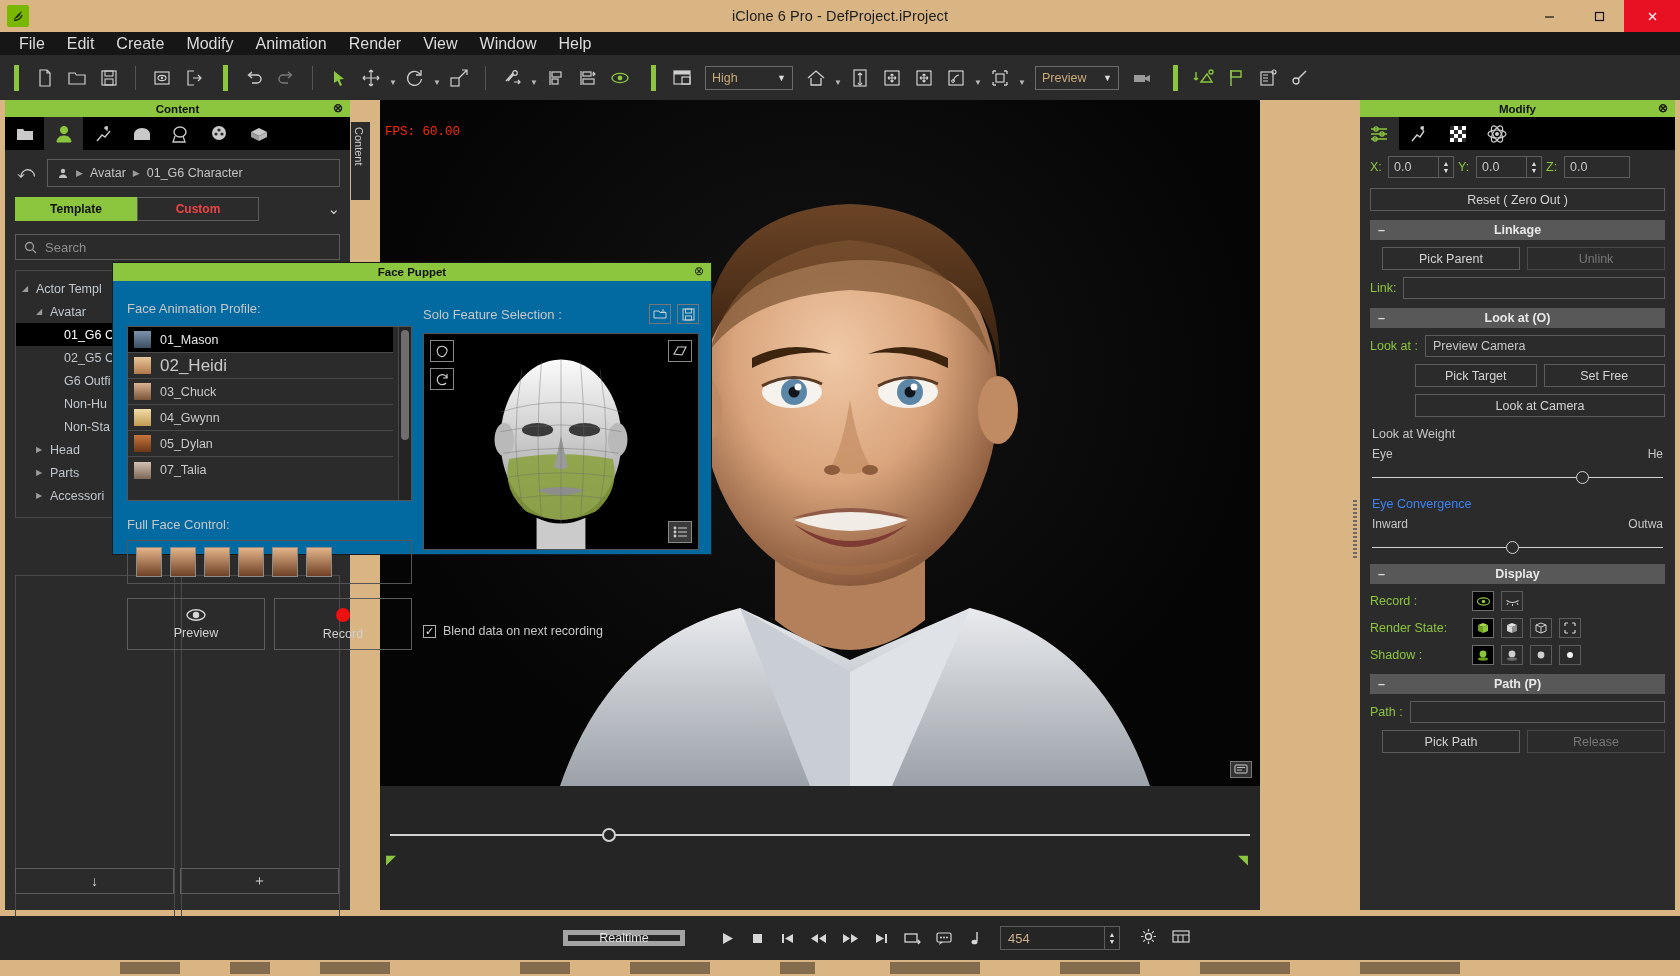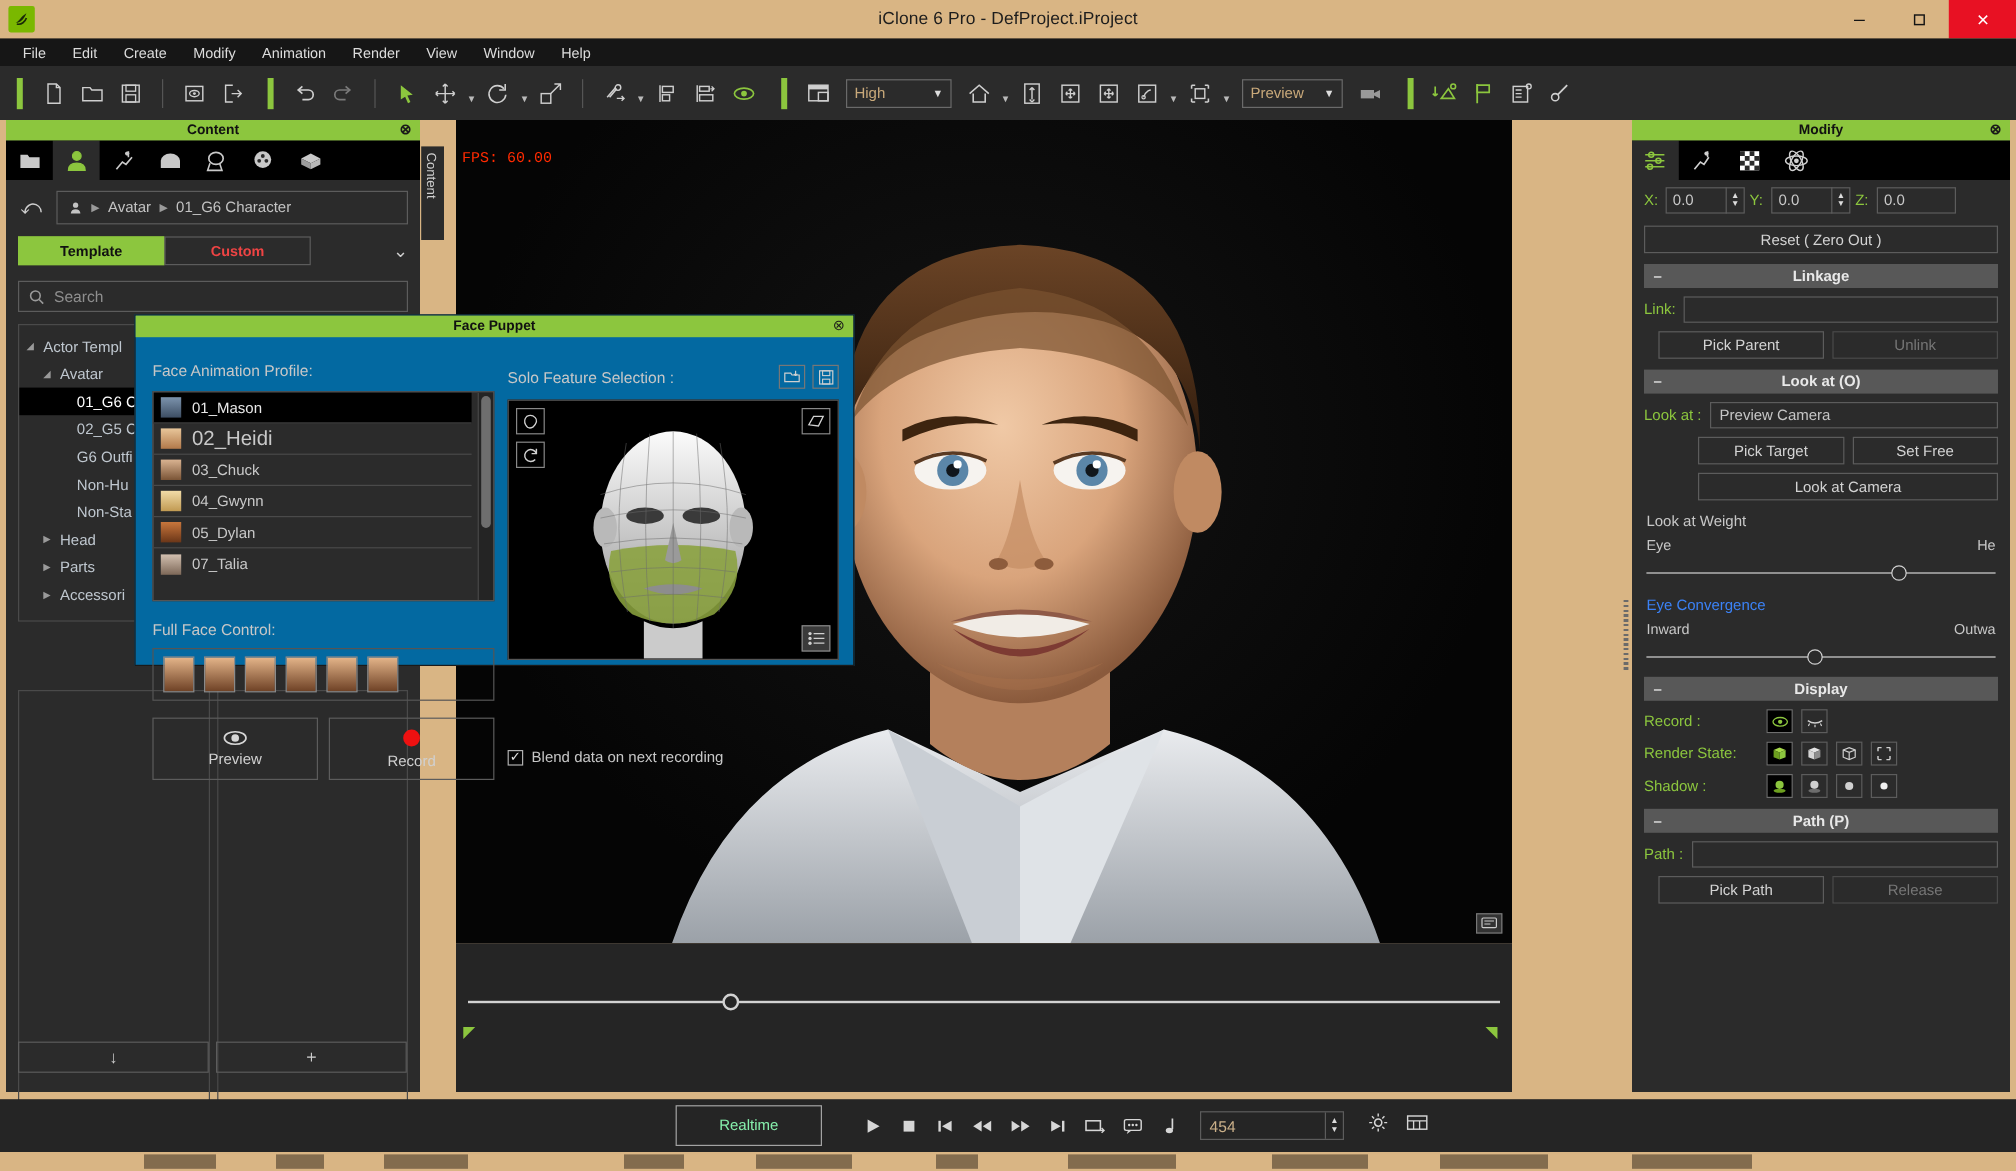--- a/index.html
+++ b/index.html
@@ -16,21 +16,21 @@
   .tb-title{ position:absolute; left:0; right:0; text-align:center;
     font-size:14.5px; color:#1d1d1d; font-weight:400; letter-spacing:.1px;}
   .tb-btns{ position:absolute; right:0; top:0; height:32px; display:flex; }
   .tb-btn{ width:50px; height:32px; display:flex; align-items:center;
     justify-content:center; color:#141414; font-size:15px; }
   .tb-btn.close{ background:#e81123; color:#fff; width:56px; }
 
   
   .menubar{ position:absolute; left:0; top:32px; width:1680px; height:23px;
     background:#161616; display:flex; align-items:center; padding-left:8px; }
-  .menubar .mi{ color:#dcdcdc; font-size:12px; padding:3px 11px; }
+  .menubar .mi{ color:#dcdcdc; font-size:16px; padding:3px 11px; }
 
   
   .toolbar{ position:absolute; left:0; top:55px; width:1680px; height:45px;
     background:#2b2b2b; display:flex; align-items:center; padding-left:14px; gap:2px;}
   .tgrp-bar{ width:5px; height:26px; background:#8cc63e; margin:0 9px 0 0;}
   .tsep{ width:1px; height:24px; background:#555; margin:0 9px; }
   .tbtn{ width:30px; height:30px; display:flex; align-items:center;
     justify-content:center; color:#cfcfcf; }
   .tcaret{ width:10px; color:#b9b9b9; font-size:8px; display:flex;
      align-items:flex-end; justify-content:center; height:28px; padding-bottom:5px;}
@@ -102,22 +102,22 @@
      background:#252525; }
   .tl-track{ position:absolute; left:10px; top:48px; width:860px; height:2px;
      background:#d2d2d2; }
   .tl-knob{ position:absolute; left:222px; top:42px; width:14px; height:14px;
      border-radius:50%; border:2px solid #d2d2d2; background:#252525; }
   .tl-markL{ position:absolute; left:6px; top:66px; color:#8cc63e; font-size:13px;}
   .tl-markR{ position:absolute; right:12px; top:66px; color:#8cc63e; font-size:13px;}
 
   .transport{ position:absolute; left:0; top:916px; width:1680px; height:44px;
     background:#252525; display:flex; align-items:center; }
-  .rt-btn{ position:absolute; left:563px; width:122px; height:34px;
-    border:1px solid #a3a3a3; color:#86efac; font-size:12.5px;
+  .rt-btn{ position:absolute; left:563px; width:122px; height:16px;
+    border:5px solid #a3a3a3; color:#e5e5e5; font-size:12.5px;
     display:flex; align-items:center; justify-content:center; }
   .tp-icons{ position:absolute; left:720px; display:flex; align-items:center; gap:15px;}
   .tp-ic{ color:#d6d6d6; display:flex; align-items:center; }
   .frame-inp{ position:absolute; left:1000px; width:120px; height:24px;
     border:1px solid #5c5c5c; display:flex; align-items:center; }
   .frame-inp .v{ flex:1; color:#cbb089; font-size:13px; padding-left:7px; }
   .spin{ width:15px; height:22px; display:flex; flex-direction:column;
      justify-content:center; color:#ddd; font-size:7px; align-items:center;
      border-left:1px solid #5c5c5c; }
 
@@ -667,27 +667,27 @@
     </div>
   </div>
   <div style="padding:4px 10px 0 10px">
     <div class="mbtn">Reset ( Zero Out )</div>
   </div>
 
   <div class="sechead">
     <span class="minus">–</span>
     <span>Linkage</span>
   </div>
+  <div class="mrow" style="padding-left:22px">
+    <div class="mbtn" style="flex:1">Pick Parent</div>
+    <div class="mbtn dis" style="flex:1">Unlink</div>
+  </div>
   <div class="mrow">
     <span class="mlbl">Link:</span>
     <div class="txtfield"></div>
-  </div>
-  <div class="mrow" style="padding-left:22px">
-    <div class="mbtn" style="flex:1">Pick Parent</div>
-    <div class="mbtn dis" style="flex:1">Unlink</div>
   </div>
 
   <div class="sechead">
     <span class="minus">–</span>
     <span>Look at  (O)</span>
   </div>
   <div class="mrow">
     <span class="mlbl">Look at :</span>
     <div class="txtfield">Preview Camera</div>
   </div>

